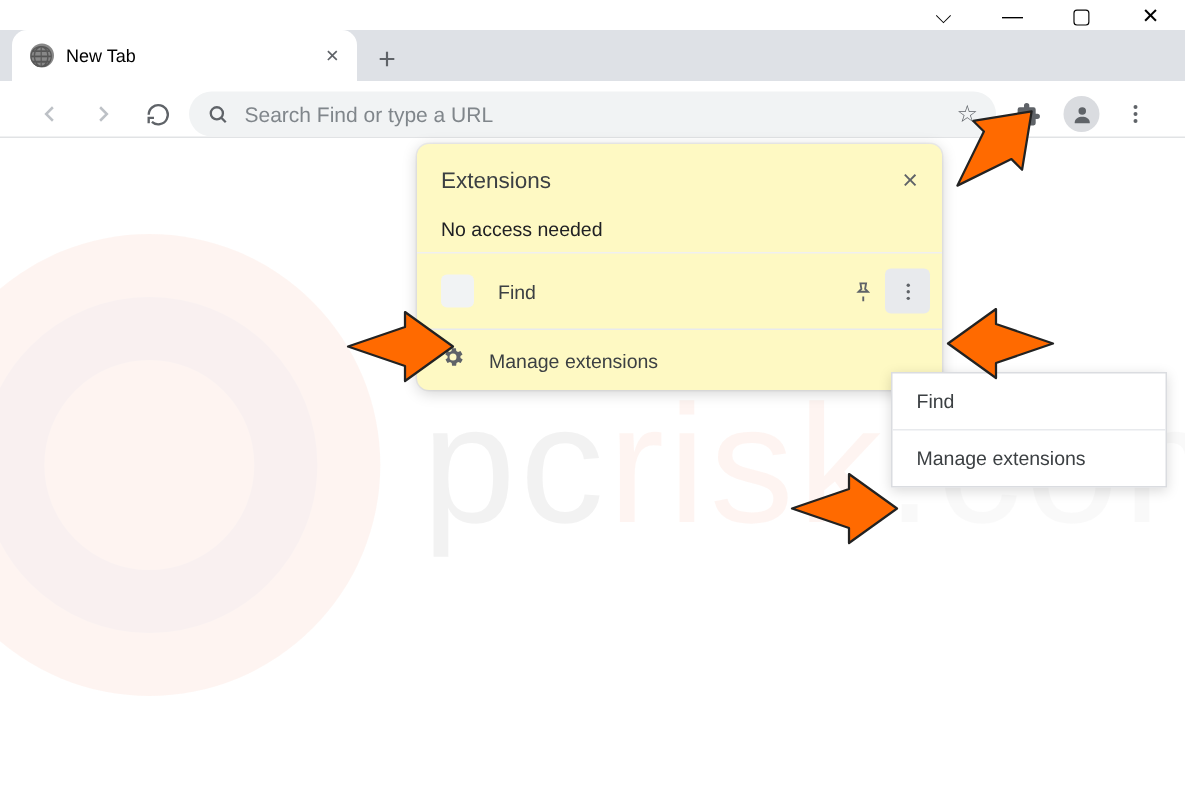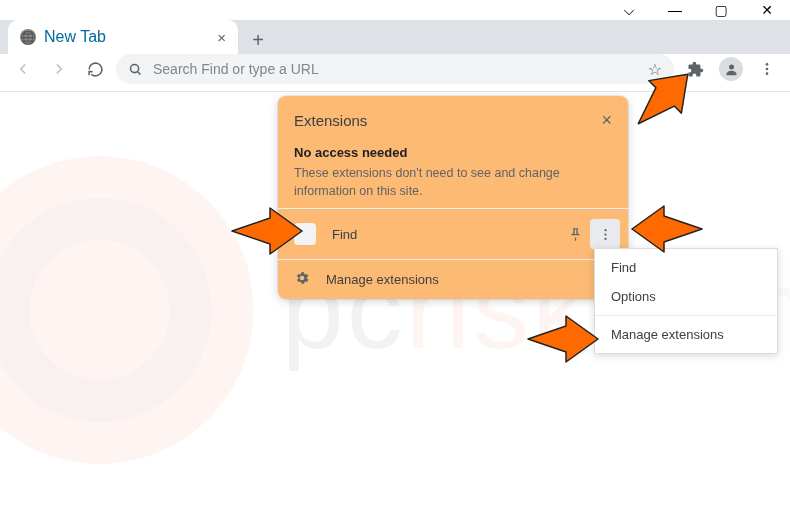--- a/index.html
+++ b/index.html
@@ -24,31 +24,31 @@
       display: flex; align-items: center; gap: 8px;
       background: #fff; height: 34px; padding: 0 12px;
       border-radius: 10px 10px 0 0; min-width: 230px; position: relative;
     }
     .globe-icon {
       width: 16px; height: 16px; border-radius: 50%;
       background: #888; display: inline-flex; align-items: center; justify-content: center;
       color: #fff; font-size: 11px;
     }
     .globe-icon::before { content: '🌐'; font-size: 13px; filter: grayscale(1) brightness(0.6); }
-    .tab-title { font-size: 16px; color: #0369a1; flex: 1; }
+    .tab-title { font-size: 12px; color: #000000; flex: 1; }
     .tab-close { color: #5f6368; font-size: 15px; cursor: pointer; }
     .new-tab-btn {
       width: 28px; height: 28px; display: flex; align-items: center; justify-content: center;
       color: #5f6368; font-size: 20px; margin-left: 6px; border-radius: 50%;
     }
 
     
     .toolbar {
       position: absolute; top: 54px; left: 0; right: 0; height: 38px;
-      background: #fff; display: flex; align-items: flex-start; padding: 0 8px; gap: 6px;
+      background: #fff; display: flex; align-items: flex-end; padding: 0 18px; gap: 6px;
       border-bottom: 1px solid #e1e3e5;
     }
     .nav-btn {
       width: 30px; height: 30px; display: flex; align-items: center; justify-content: center;
       color: #5f6368; border-radius: 50%;
     }
     .nav-btn.disabled { color: #bdc1c6; }
     .omnibox {
       flex: 1; height: 30px; background: #f1f3f4; border-radius: 15px;
       display: flex; align-items: center; padding: 0 12px; gap: 10px;
@@ -90,34 +90,34 @@
       position: absolute; inset: 30px; border-radius: 50%;
       border: 30px solid #a01e1e;
     }
     .wm-text { font-size: 80px; font-weight: 300; color: #333; letter-spacing: 2px; }
     .wm-dot { color: #f05a28; }
     .wm-com { color: #aaa; }
 
     
     .ext-popup {
       position: absolute; top: 96px; left: 278px; width: 350px;
-      background: #fdba74; border-radius: 8px;
+      background: #fef9c3; border-radius: 8px;
       box-shadow: 0 2px 10px rgba(0,0,0,0.18), 0 0 0 1px rgba(0,0,0,0.05);
       padding-bottom: 0;
     }
     .ext-header {
       display: flex; align-items: center; justify-content: space-between;
       padding: 14px 16px 8px 16px;
     }
     .ext-title { font-size: 15px; color: #3c4043; }
     .ext-close { color: #5f6368; font-size: 18px; cursor: pointer; }
     .ext-sub {
       padding: 6px 16px 0 16px;
     }
-    .ext-sub-h { font-size: 13px; font-weight: 700; color: #202124; }
+    .ext-sub-h { font-size: 13px; font-weight: 400; color: #202124; }
     .ext-sub-d { font-size: 12.5px; color: #5f6368; margin-top: 4px; line-height: 1.45; }
     .ext-item {
       display: flex; align-items: center; padding: 10px 8px 10px 16px; margin-top: 8px;
       border-top: 1px solid #f0f0f0;
     }
     .ext-item-icon {
       width: 22px; height: 22px; margin-right: 16px; border-radius: 4px;
       background: #f1f3f4;
     }
     .ext-item-name { flex: 1; font-size: 13px; color: #3c4043; }
@@ -235,21 +235,20 @@
   </div>
 </div>
 
 <div class="ext-popup">
   <div class="ext-header">
     <span class="ext-title">Extensions</span>
     <span class="ext-close">×</span>
   </div>
   <div class="ext-sub">
     <div class="ext-sub-h">No access needed</div>
-    <div class="ext-sub-d">These extensions don't need to see and change information on this site.</div>
   </div>
   <div class="ext-item">
     <div class="ext-item-icon"></div>
     <span class="ext-item-name">Find</span>
     <div class="ext-item-act">
       <svg width="15" height="15" viewBox="0 0 24 24" fill="none" stroke="currentColor" stroke-width="2">
           <path d="M12 17v5"></path>
           <path d="M9 3h6l-1 6 3 3H7l3-3z"></path>
         </svg>
     </div>
@@ -266,21 +265,20 @@
       <svg width="16" height="16" viewBox="0 0 24 24" fill="currentColor">
           <path d="M19.4 13a7.8 7.8 0 0 0 0-2l2.1-1.6-2-3.5-2.5 1a7.6 7.6 0 0 0-1.7-1l-.4-2.6h-4l-.4 2.6a7.7 7.7 0 0 0-1.7 1l-2.5-1-2 3.5L6.6 11a7.8 7.8 0 0 0 0 2l-2.1 1.6 2 3.5 2.5-1c.5.4 1.1.8 1.7 1l.4 2.6h4l.4-2.6c.6-.2 1.2-.6 1.7-1l2.5 1 2-3.5zM12 15.5A3.5 3.5 0 1 1 15.5 12 3.5 3.5 0 0 1 12 15.5z"></path>
         </svg>
     </span>
     <span class="label">Manage extensions</span>
   </div>
 </div>
 
 <div class="ctx-menu">
   <div class="ctx-item">Find</div>
-  <div class="ctx-item">Options</div>
   <div class="ctx-sep"></div>
   <div class="ctx-item">Manage extensions</div>
 </div>
 
 <svg style="position:absolute;width:0;height:0">
   <defs>
     <g id="arrowShape">
       <path d="M 0 23 L 38 10 L 38 0 L 70 23 L 38 46 L 38 36 L 0 23 Z" fill="#ff6a00" stroke="#222" stroke-width="1.5" stroke-linejoin="round"></path>
     </g>
   </defs>

